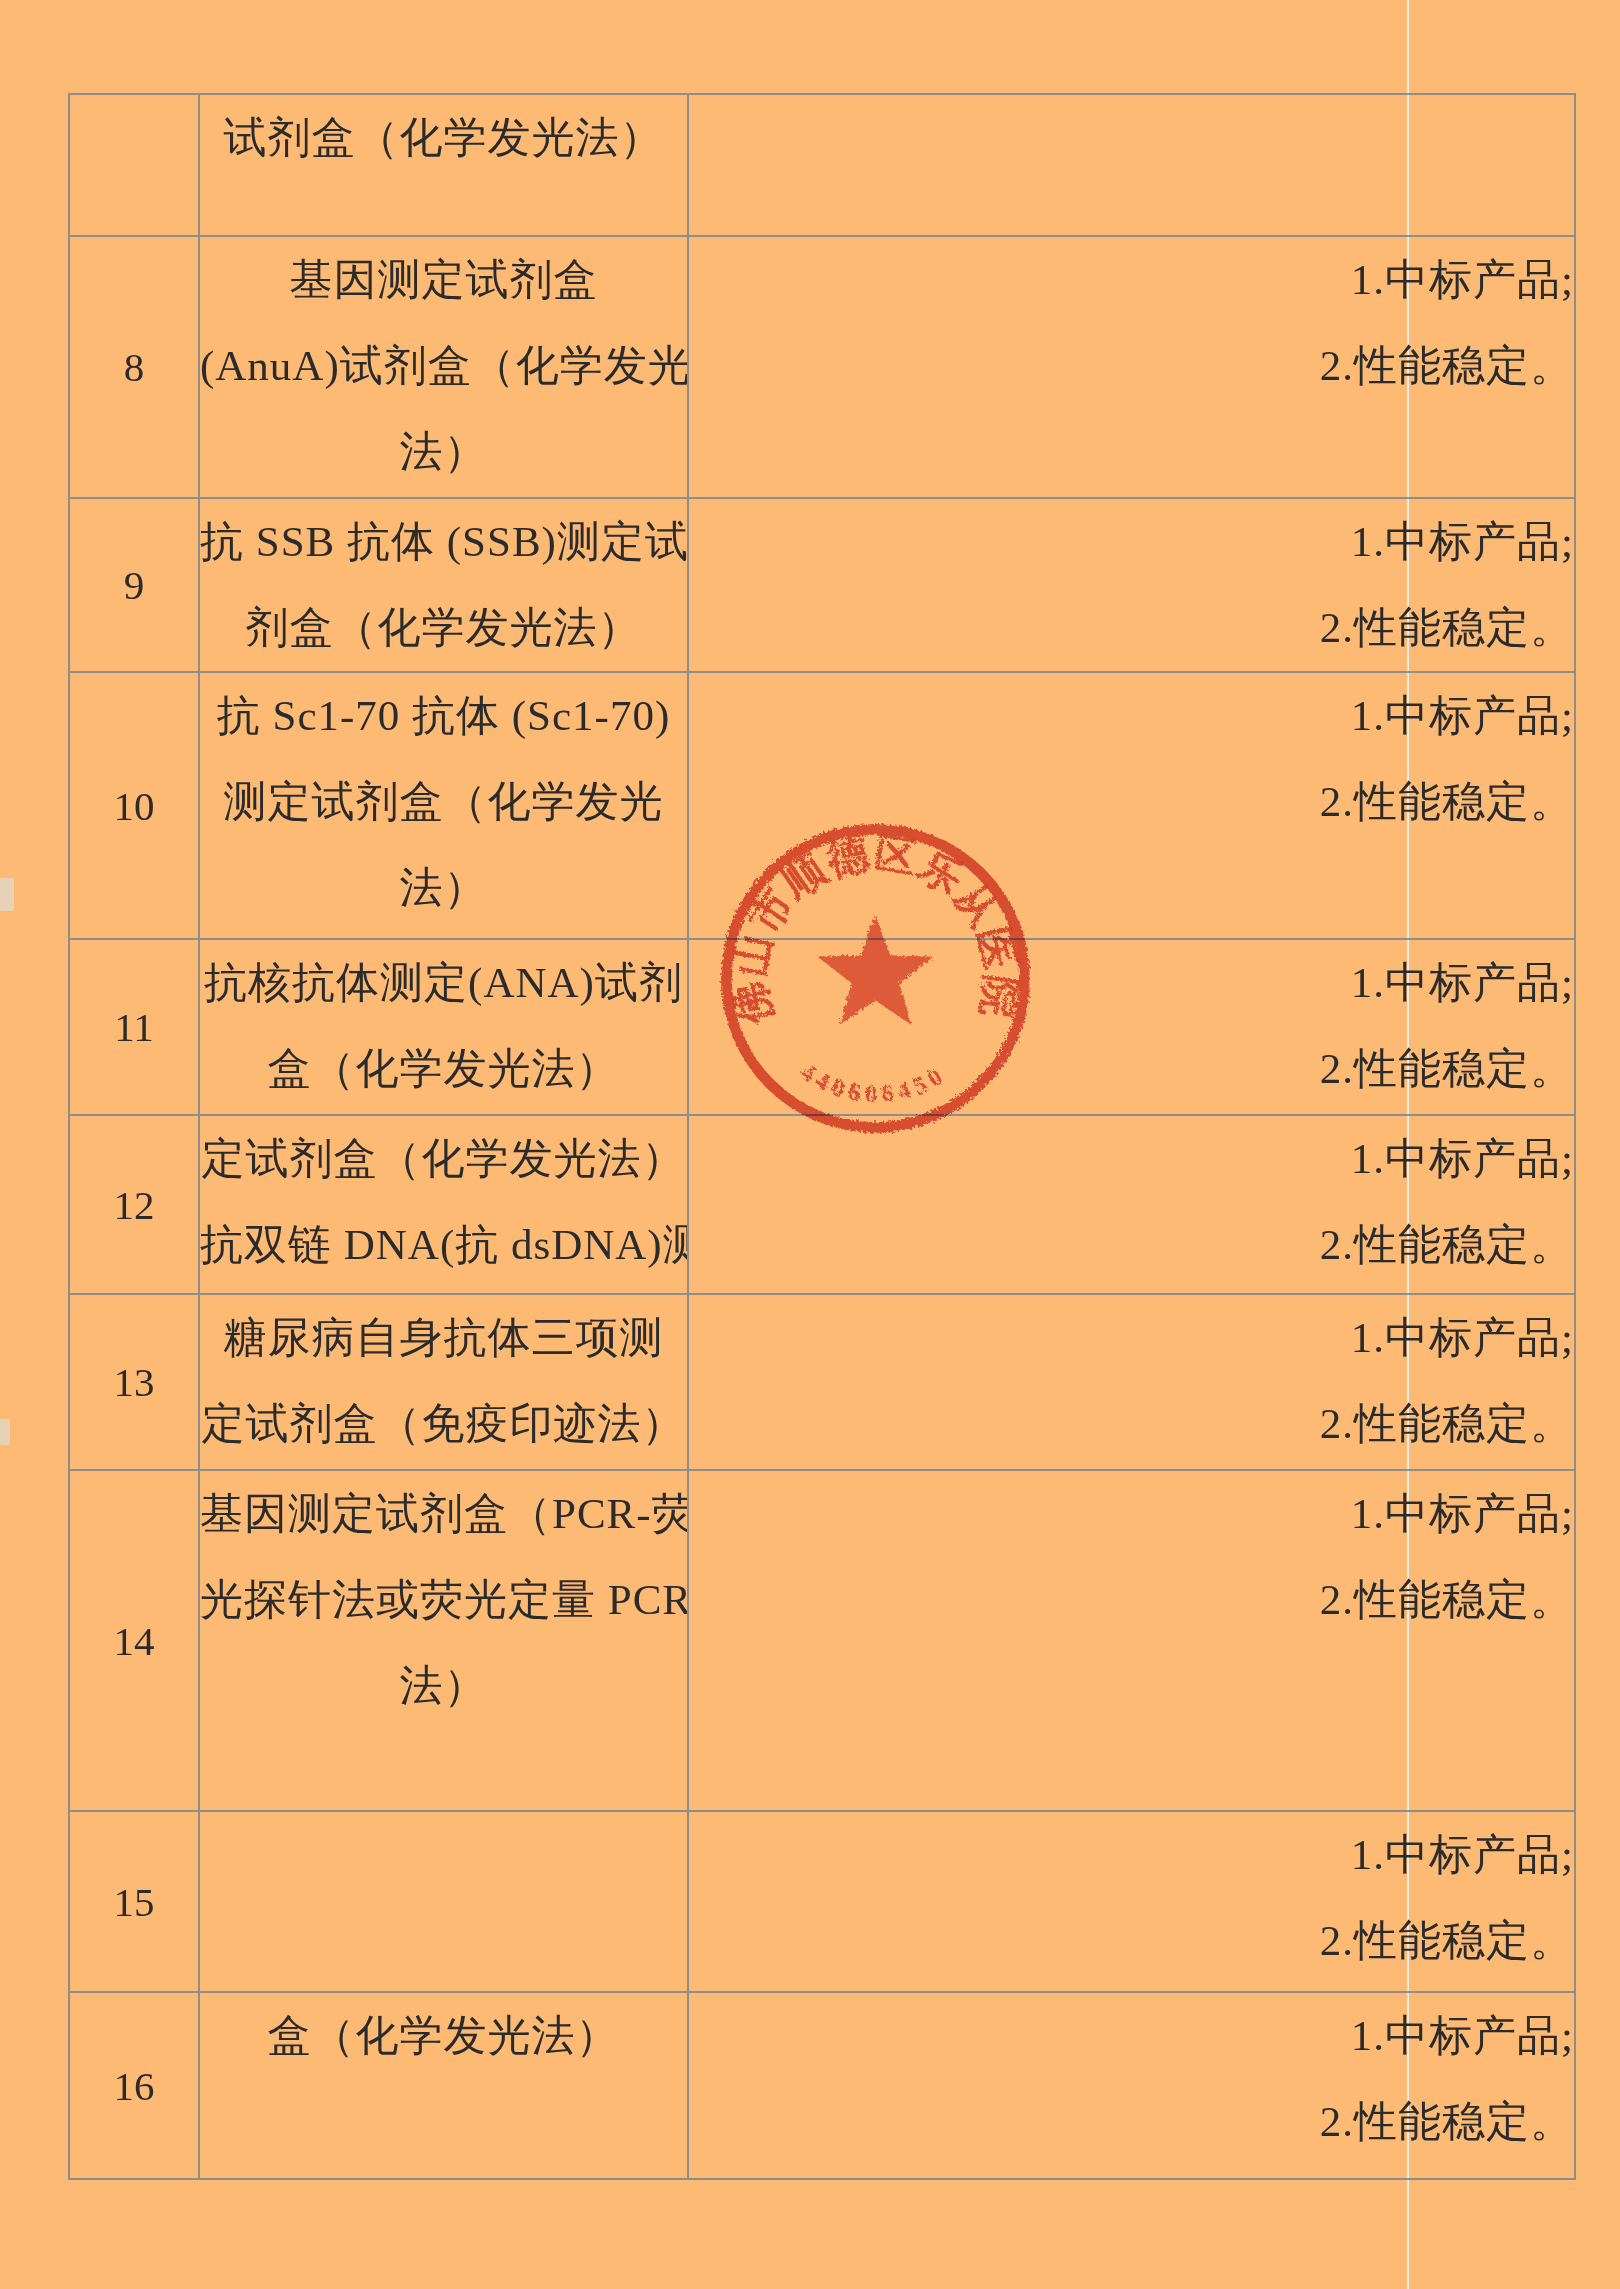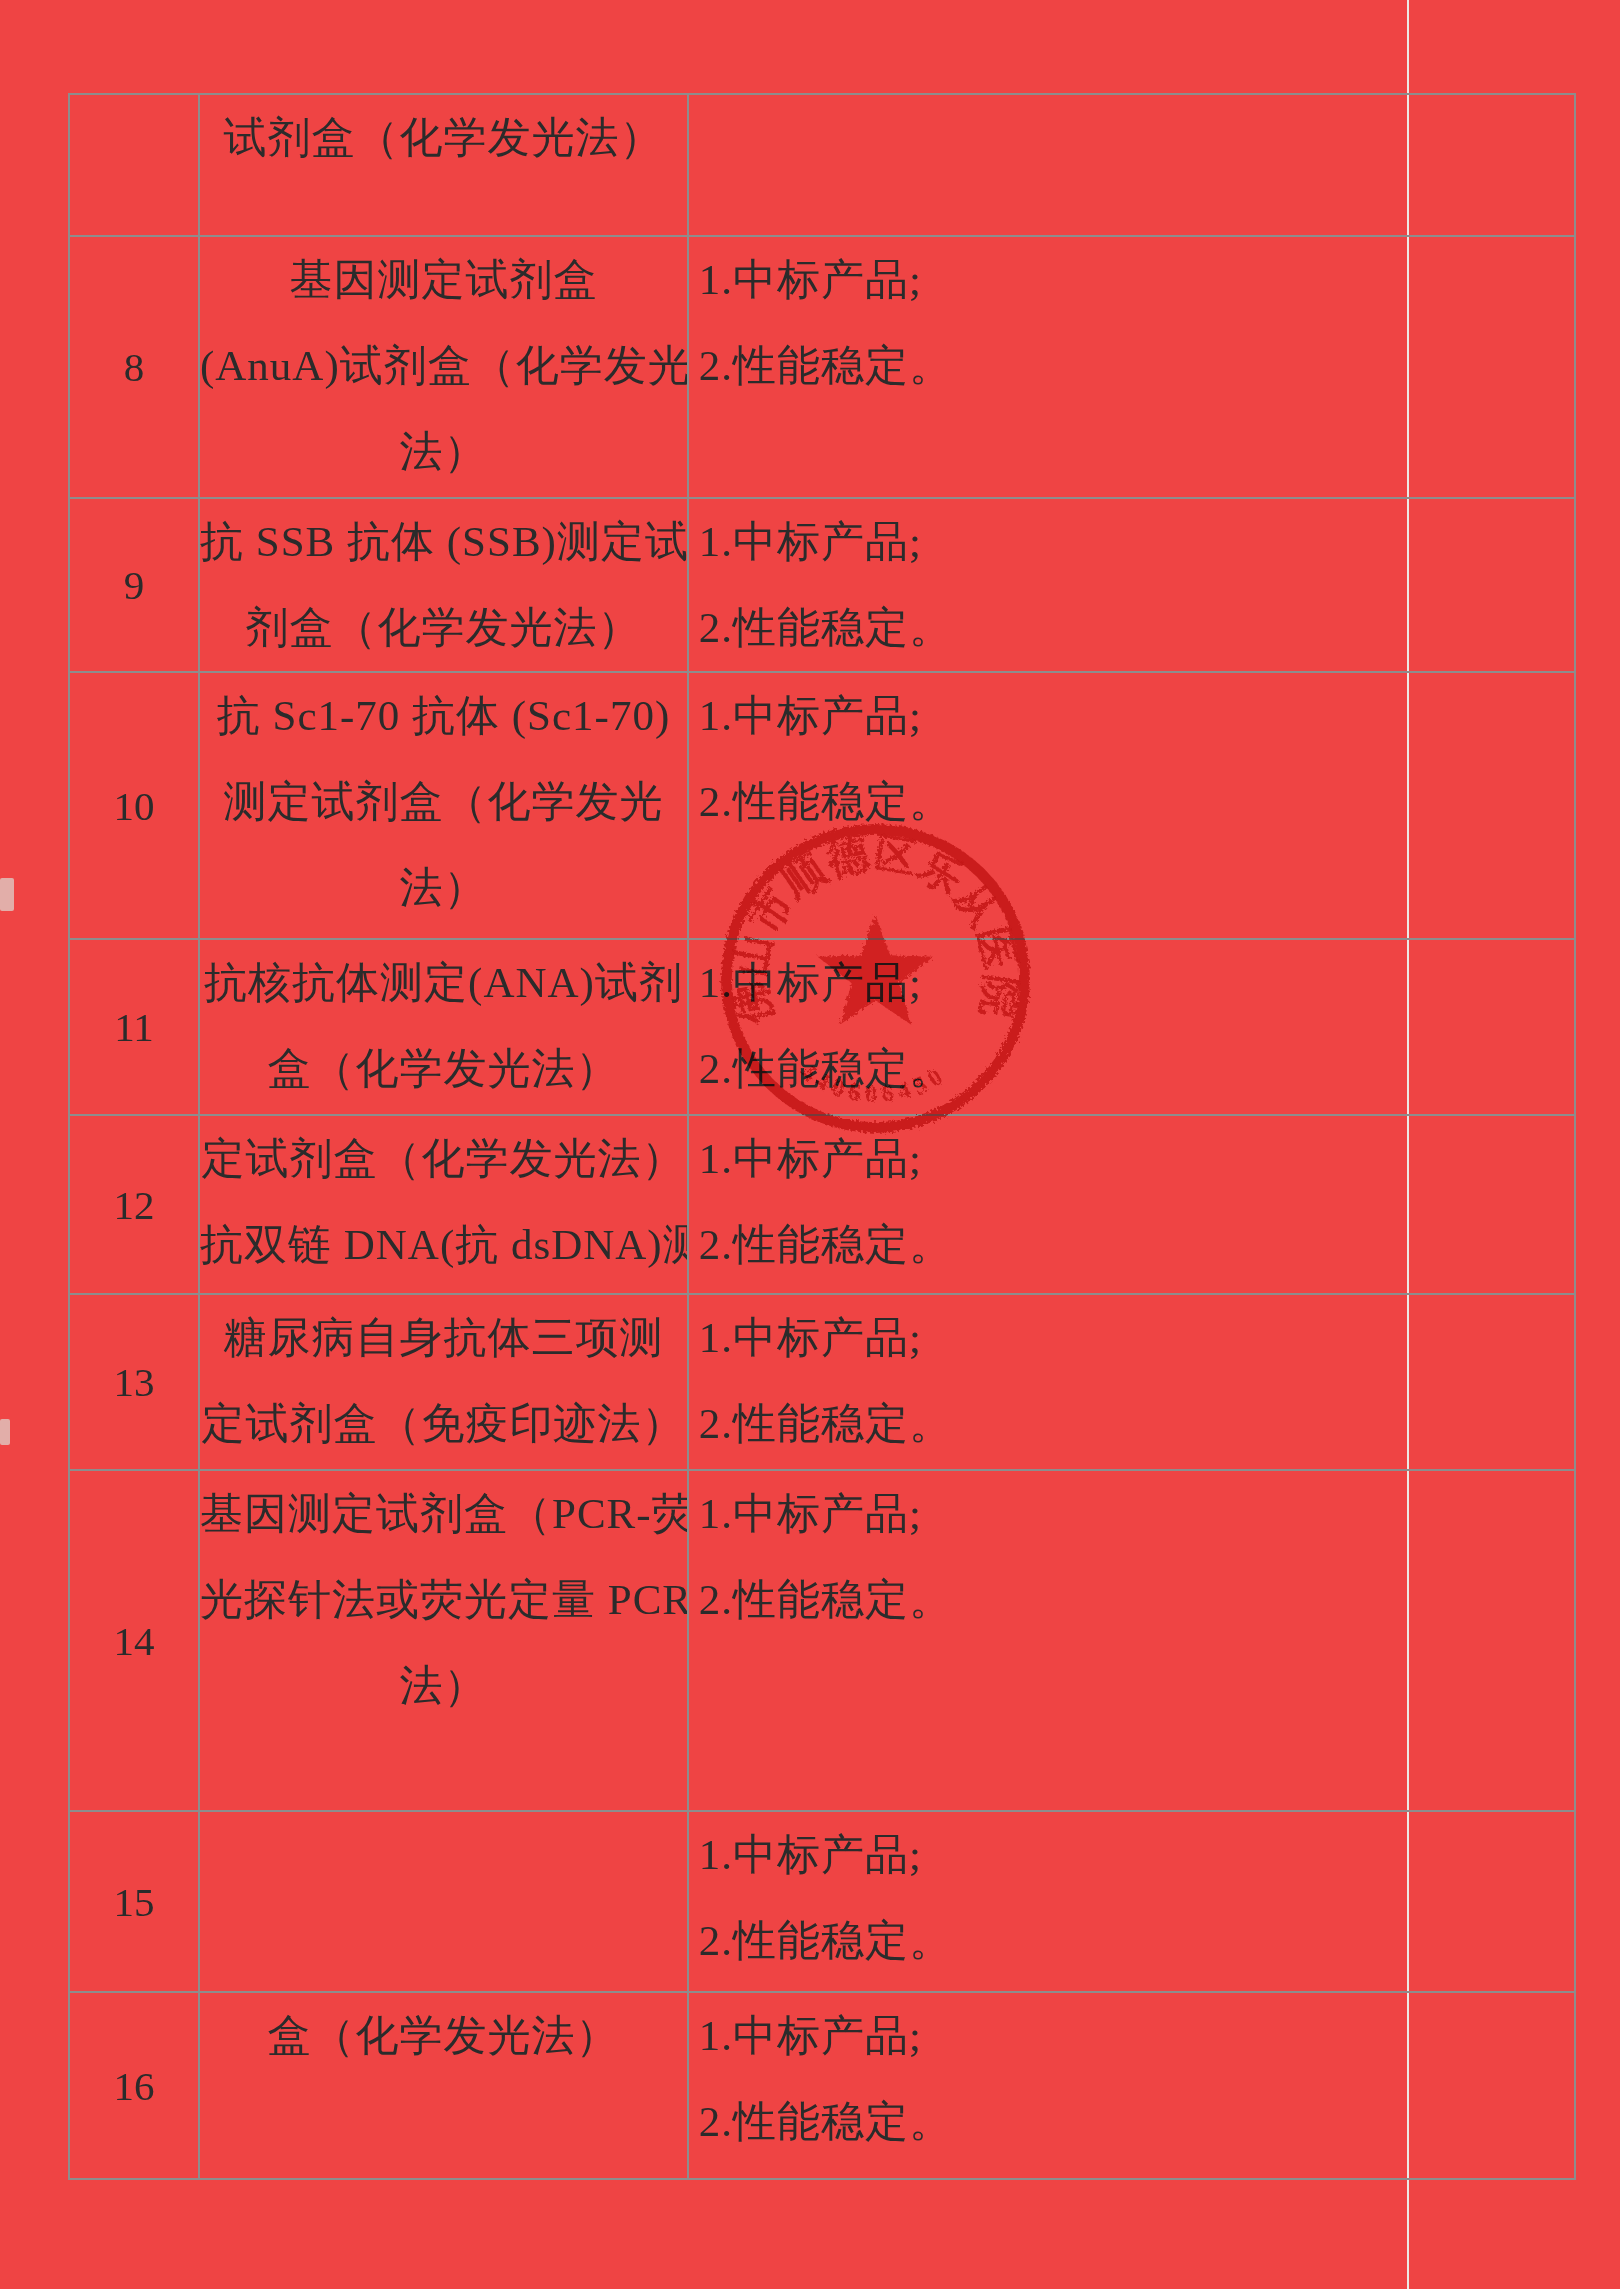--- a/index.html
+++ b/index.html
@@ -1,19 +1,19 @@
 <!DOCTYPE html>
 <html><head>
 <meta charset="utf-8">
 <style>
   html,body { margin:0; padding:0; }
   .page {
     position:relative;
     width:1620px; height:2290px;
-    background:#ef4444;
+    background:#fdba74;
     font-family:"Liberation Serif","DejaVu Serif",serif;
     color:#2b2b2b;
     overflow:hidden;
   }
   
   .scan-line {
     position:absolute; top:0; left:1407px; width:2px; height:2290px;
     background:#eceae4;
   }
   .smudge { position:absolute; background:#dddbd4; opacity:.7; border-radius:2px; }
@@ -34,21 +34,21 @@
   }
   .c-prod {
     width:489px; flex:0 0 489px;
     text-align:center; font-size:43px; line-height:86px;
     border-right:2px solid #8d8d8d;
     letter-spacing:1px;
   }
   .c-com {
     flex:1 1 auto;
     font-size:43px; line-height:86px;
-    padding-left:9.8px; text-align:left;
+    padding-left:9.8px; text-align:right;
     letter-spacing:1px;
   }
   .txt-line { height:86px; white-space:nowrap; }
 
   .stamp {
     position:absolute; left:699px; top:802px;
     width:353px; height:353px;
     mix-blend-mode:multiply;
     opacity:.92;
   }

